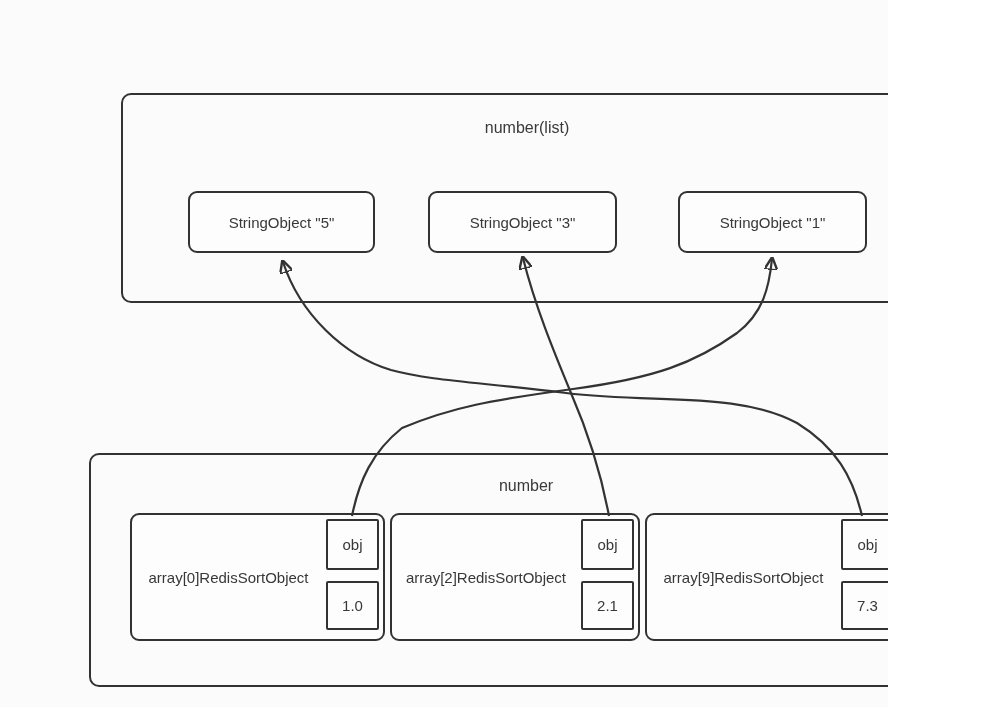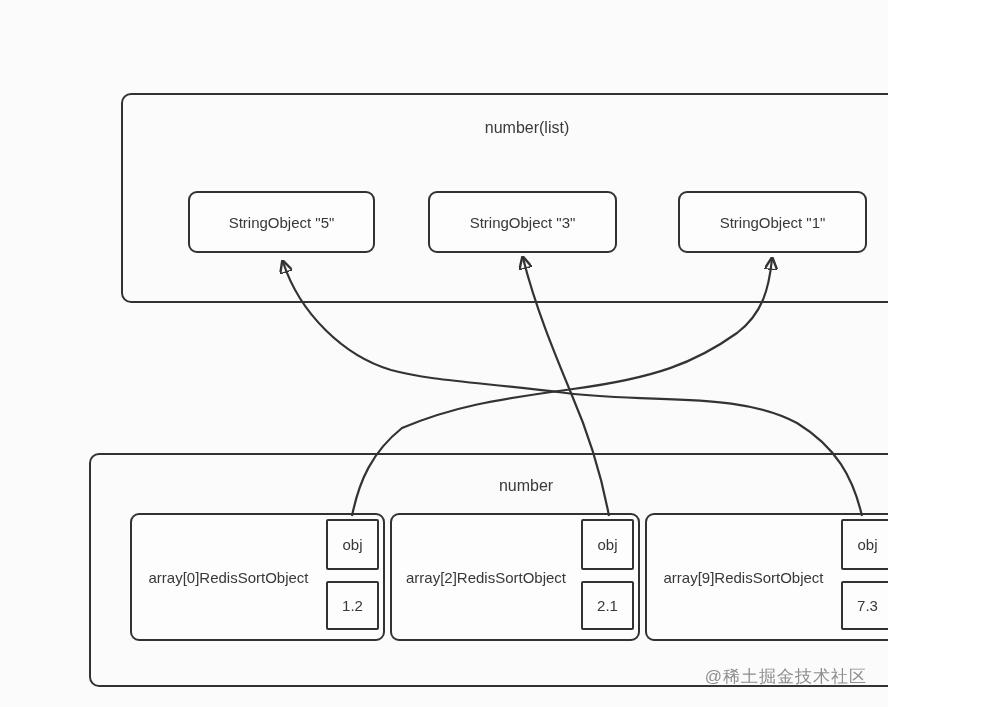--- a/index.html
+++ b/index.html
@@ -100,21 +100,21 @@
 
   <div class="array-item" style="left:130px;top:513px;width:255px;height:128px;">
     <div class="item-label">
       <span>array[0]</span>
       <span>RedisSortObject</span>
     </div>
     <div class="cell-box obj-cell">
       <span>obj</span>
     </div>
     <div class="cell-box score-cell">
-      <span>1.2</span>
+      <span>1.0</span>
     </div>
   </div>
 
   <div class="array-item" style="left:390px;top:513px;width:250px;height:128px;">
     <div class="item-label">
       <span>array[2]</span>
       <span>RedisSortObject</span>
     </div>
     <div class="cell-box obj-cell">
       <span>obj</span>
@@ -151,14 +151,13 @@
     <path d="M 352 516
              C 359 481 372 452 402 428
              C 452 407 492 400 573 389
              C 655 378 695 363 737 333
              C 763 313 769 288 772 259" marker-end="url(#arrowhead)"></path>
     <path d="M 609 516
              C 601 473 590 437 571 393
              C 554 352 535 306 523 258" marker-end="url(#arrowhead)"></path>
   </svg>
 
-  <div class="watermark">@稀土掘金技术社区</div>
 </div>
 
 </body></html>

